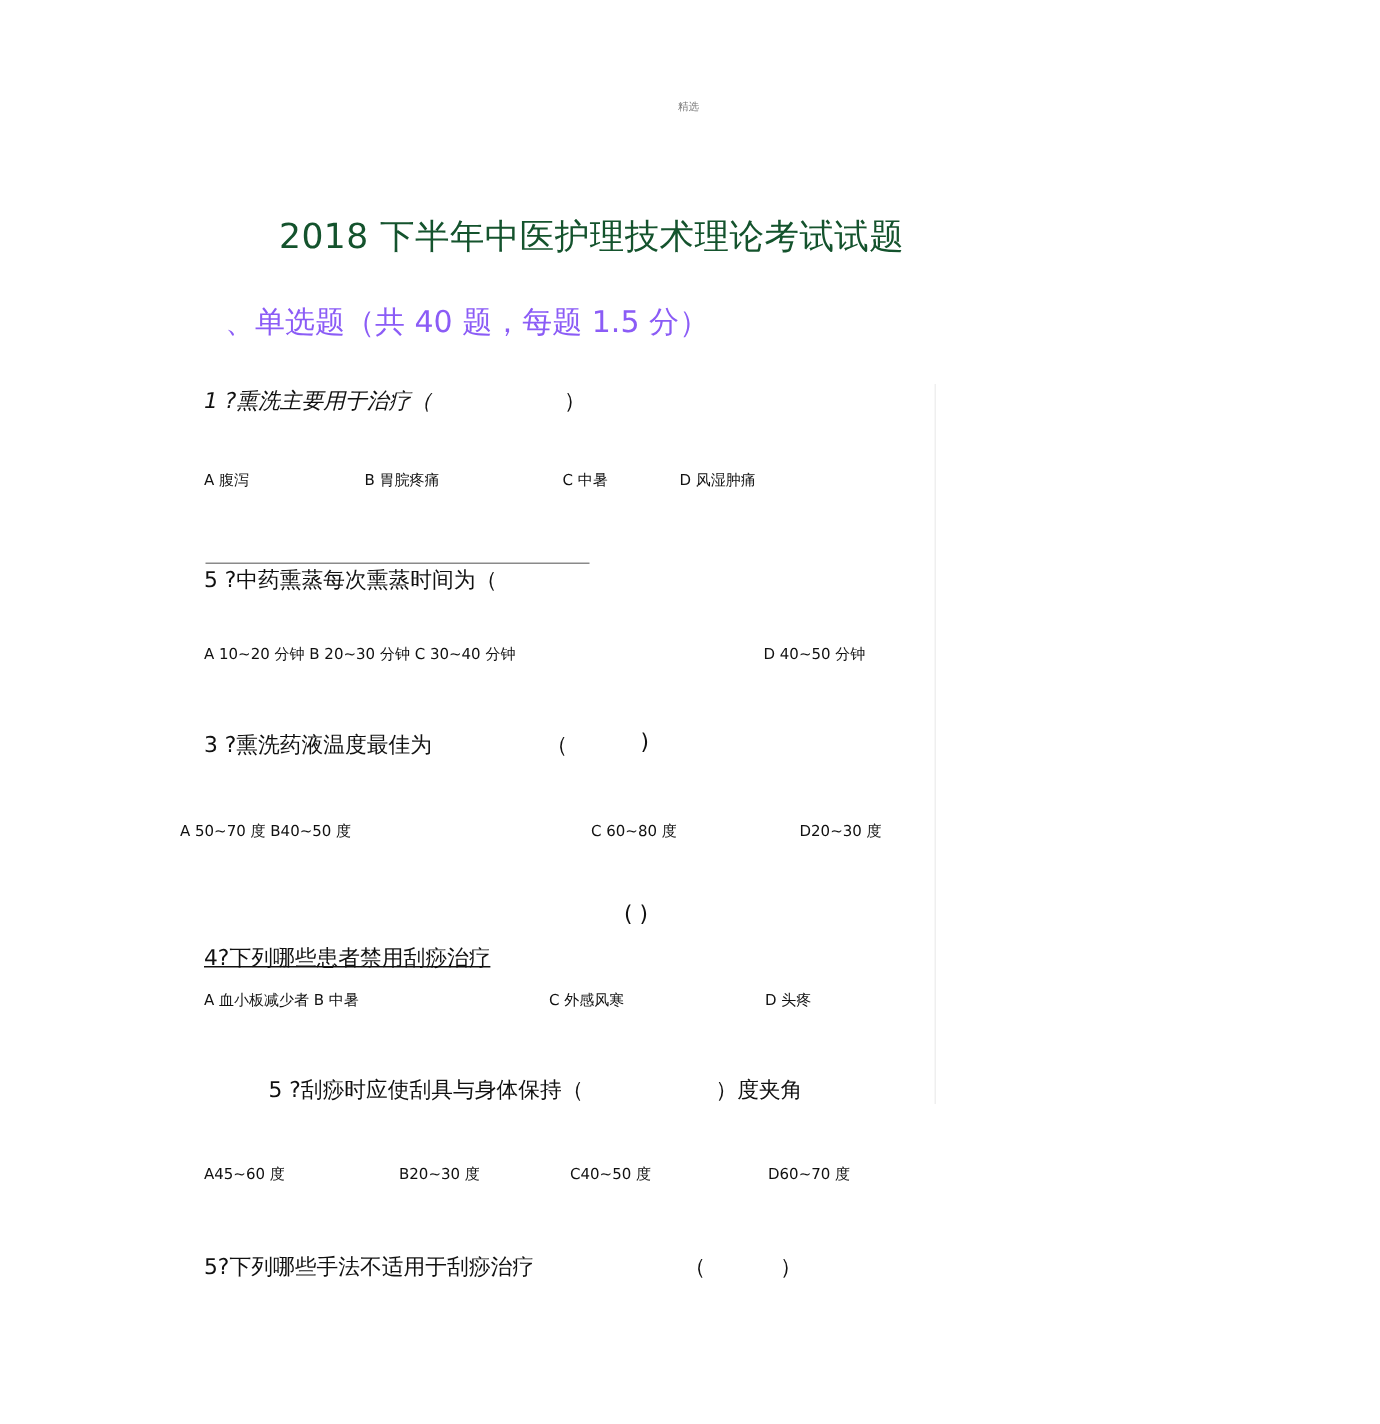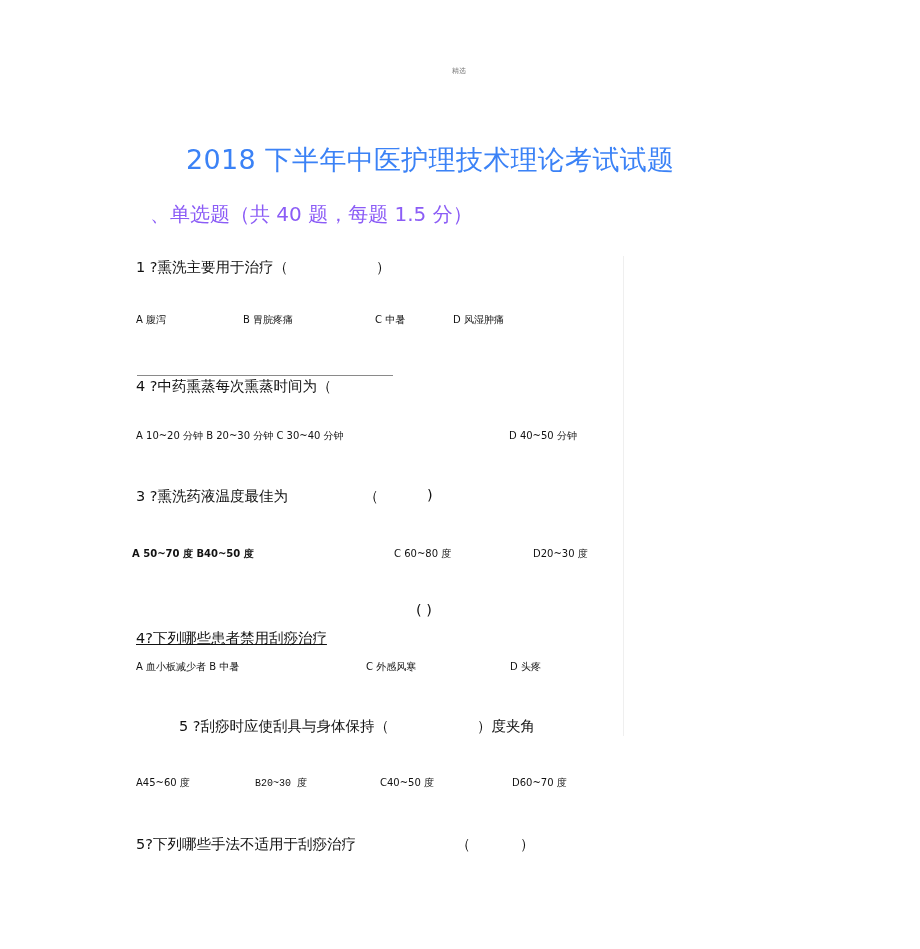--- a/index.html
+++ b/index.html
@@ -17,22 +17,22 @@
     }
     .abs { position: absolute; white-space: nowrap; }
 
     .header-mark {
       left: 452px; top: 66px;
       font-size: 7px;
       color: #777777;
     }
     .doc-title {
       left: 186px; top: 142px;
-      font-size: 27px;
-      color: #3b82f6;
+      font-size: 23px;
+      color: #14532d;
       letter-spacing: 0.3px;
     }
     .section-heading {
       left: 150px; top: 201px;
       font-size: 20px;
       color: #8b5cf6;
     }
     .q-text {
       font-size: 14.5px;
       color: #111111;
@@ -63,58 +63,58 @@
 
   <div class="abs header-mark">精选</div>
 
   <div class="abs doc-title">2018 下半年中医护理技术理论考试试题</div>
 
   <div class="abs section-heading">、单选题（共  40 题，每题  1.5 分）</div>
 
   <div class="v-rule"></div>
 
   <div>
-    <span class="abs q-text" style="left:136px; top:258px;">1 ?熏洗主要用于治疗（</span>
+    <span class="abs q-text" style="left:136px; top:258px;font-style:italic;">1 ?熏洗主要用于治疗（</span>
     <span class="abs paren" style="left:376px; top:258px;">）</span>
     <span class="abs q-opt" style="left:136px; top:313px;">A 腹泻</span>
     <span class="abs q-opt" style="left:243px; top:313px;">B 胃脘疼痛</span>
     <span class="abs q-opt" style="left:375px; top:313px;">C 中暑</span>
     <span class="abs q-opt" style="left:453px; top:313px;">D 风湿肿痛</span>
   </div>
 
   <div class="h-rule"></div>
 
   <div>
-    <span class="abs q-text" style="left:136px; top:377px;">4 ?中药熏蒸每次熏蒸时间为（</span>
+    <span class="abs q-text" style="left:136px; top:377px;">5 ?中药熏蒸每次熏蒸时间为（</span>
     <span class="abs q-opt" style="left:136px; top:429px;">A 10~20 分钟 B 20~30 分钟  C 30~40 分钟</span>
     <span class="abs q-opt" style="left:509px; top:429px;">D 40~50 分钟</span>
   </div>
 
   <div>
     <span class="abs q-text" style="left:136px; top:487px;">3 ?熏洗药液温度最佳为</span>
     <span class="abs paren" style="left:364px; top:487px;">（</span>
     <span class="abs paren" style="left:427px; top:487px;">)</span>
-    <span class="abs q-opt" style="left:132px; top:547px;font-weight:bold;">A 50~70 度  B40~50 度</span>
+    <span class="abs q-opt" style="left:120px; top:547px;">A 50~70 度  B40~50 度</span>
     <span class="abs q-opt" style="left:394px; top:547px;">C 60~80 度</span>
     <span class="abs q-opt" style="left:533px; top:547px;">D20~30 度</span>
   </div>
 
   <div>
     <span class="abs q-text" style="left:136px; top:629px;text-decoration:underline;">4?下列哪些患者禁用刮痧治疗</span>
     <span class="abs paren" style="left:416px; top:602px;">( )</span>
     <span class="abs q-opt" style="left:136px; top:660px;text-align:right;">A 血小板减少者  B 中暑</span>
     <span class="abs q-opt" style="left:366px; top:660px;">C    外感风寒</span>
     <span class="abs q-opt" style="left:510px; top:660px;">D 头疼</span>
   </div>
 
   <div>
     <span class="abs q-text" style="left:136px; top:717px;margin-left:43px;">5 ?刮痧时应使刮具与身体保持（</span>
     <span class="abs q-text" style="left:477px; top:717px;">）度夹角</span>
     <span class="abs q-opt" style="left:136px; top:776px;">A45~60 度</span>
-    <span class="abs q-opt" style="left:255px; top:776px;font-family:Liberation Mono, monospace;">B20~30 度</span>
+    <span class="abs q-opt" style="left:266px; top:776px;">B20~30 度</span>
     <span class="abs q-opt" style="left:380px; top:776px;">C40~50 度</span>
     <span class="abs q-opt" style="left:512px; top:776px;">D60~70 度</span>
   </div>
 
   <div>
     <span class="abs q-text" style="left:136px; top:835px;">5?下列哪些手法不适用于刮痧治疗</span>
     <span class="abs paren" style="left:456px; top:835px;">（</span>
     <span class="abs paren" style="left:520px; top:835px;">）</span>
   </div>
 

